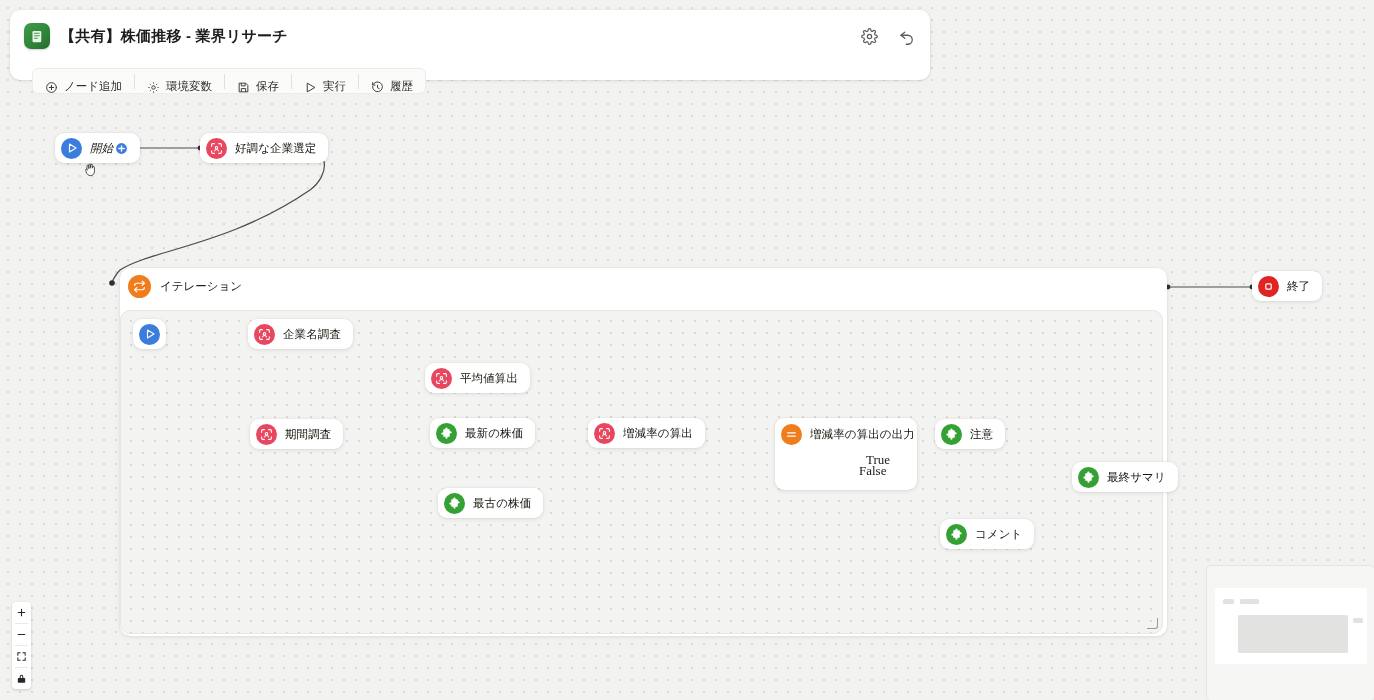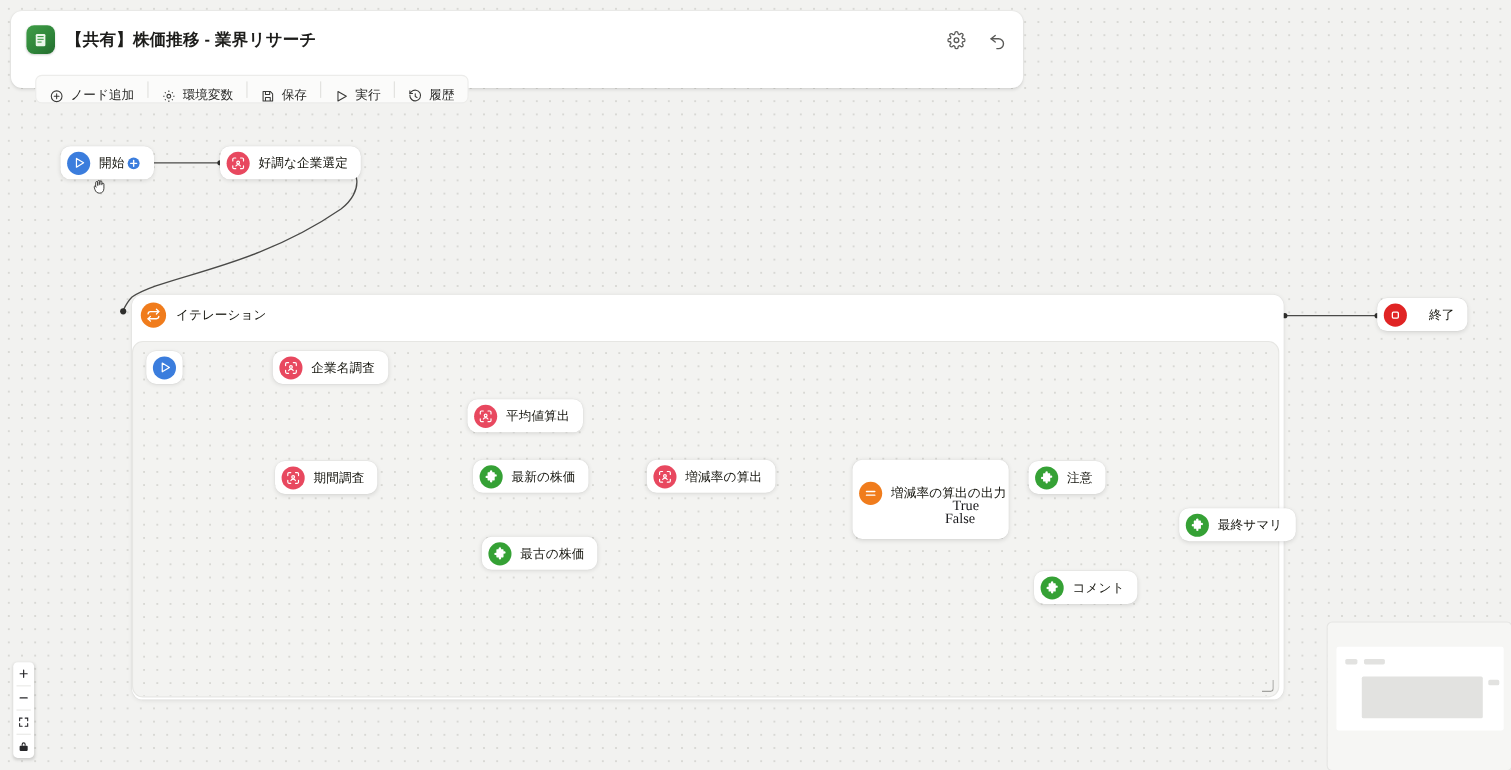--- a/index.html
+++ b/index.html
@@ -235,21 +235,21 @@
       <svg width="13" height="13" viewBox="0 0 24 24" fill="none" stroke="#fff" stroke-width="2.2" stroke-linecap="round" stroke-linejoin="round">
         <polyline points="17 2 21 6 17 10"></polyline>
           <path d="M21 6H7a4 4 0 0 0-4 4"></path>
         <polyline points="7 22 3 18 7 14"></polyline>
           <path d="M3 18h14a4 4 0 0 0 4-4"></path>
       </svg>
     </span>
     <span class="nlabel">イテレーション</span>
   </div>
 
-  <div class="node" style="left:55px; top:133px;">
+  <div class="node" style="left:55px; top:133px;font-style:italic;">
     <span class="badge b-start">
       <svg width="12" height="12" viewBox="0 0 24 24" fill="none" stroke="#fff" stroke-width="2.2" stroke-linejoin="round">
           <polygon points="7 4 20 12 7 20" fill="none"></polygon>
         </svg>
     </span>
     <span class="nlabel">開始</span>
     <svg width="13" height="13" viewBox="0 0 24 24" style="margin-left:2px;">
       <circle cx="12" cy="12" r="10" fill="#3b7ddd"></circle>
         <path d="M12 7v10M7 12h10" stroke="#fff" stroke-width="2.4" stroke-linecap="round"></path>
     </svg>
@@ -329,21 +329,21 @@
     <span class="badge b-llm">
       <svg width="13" height="13" viewBox="0 0 24 24" fill="none" stroke="#fff" stroke-width="2" stroke-linecap="round" stroke-linejoin="round">
         <path d="M3 8V5a2 2 0 0 1 2-2h3M16 3h3a2 2 0 0 1 2 2v3M21 16v3a2 2 0 0 1-2 2h-3M8 21H5a2 2 0 0 1-2-2v-3"></path>
         <circle cx="12" cy="10.5" r="2.3"></circle>
           <path d="M8.2 16.4a4.2 4.2 0 0 1 7.6 0"></path>
       </svg>
     </span>
     <span class="nlabel">増減率の算出</span>
   </div>
 
-  <div class="node" style="left:775px; top:418px; height:72px; align-items:flex-start; padding-top:20px; width:142px;">
+  <div class="node" style="left:775px; top:418px; height:72px; align-items:flex-start; padding-top:6px; width:142px;">
     <span class="badge b-cond">
       <svg width="13" height="13" viewBox="0 0 24 24" stroke="#fff" stroke-width="2.4" stroke-linecap="round">
           <path d="M5 9h14M5 15h14"></path>
         </svg>
     </span>
     <span class="nlabel" style="margin-top:3px;">増減率の算出の出力</span>
   </div>
   <div class="branch-label" style="left:866px; top:452px;">True</div>
   <div class="branch-label" style="left:859px; top:463px;">False</div>
 
@@ -367,21 +367,21 @@
 
   <div class="node" style="left:1072px; top:462px;">
     <span class="badge b-tool">
       <svg width="13" height="13" viewBox="0 0 24 24" fill="#fff">
           <path d="M10 2a2.2 2.2 0 0 1 4 0c0 .7-.3 1-.3 1.5 0 .4.3.7.8.7H17a1 1 0 0 1 1 1v2.1c0 .5.3.8.7.8.5 0 .8-.3 1.5-.3a2.2 2.2 0 0 1 0 4c-.7 0-1-.3-1.5-.3-.4 0-.7.3-.7.8V17a1 1 0 0 1-1 1h-2.5c-.5 0-.8.3-.8.7 0 .5.3.8.3 1.5a2.2 2.2 0 0 1-4 0c0-.7.3-1 .3-1.5 0-.4-.3-.7-.8-.7H7a1 1 0 0 1-1-1v-2.4c0-.5-.3-.8-.7-.8-.5 0-.8.3-1.5.3a2.2 2.2 0 0 1 0-4c.7 0 1 .3 1.5.3.4 0 .7-.3.7-.8V5.2a1 1 0 0 1 1-1h2.2c.5 0 .8-.3.8-.7 0-.5-.3-.8-.3-1.5z"></path>
         </svg>
     </span>
     <span class="nlabel">最終サマリ</span>
   </div>
 
-  <div class="node" style="left:1252px; top:271px;gap:12px;">
+  <div class="node" style="left:1252px; top:271px;">
     <span class="badge b-end">
       <svg width="13" height="13" viewBox="0 0 24 24" fill="none" stroke="#fff" stroke-width="2.2">
           <rect x="7" y="7" width="10" height="10" rx="1.8"></rect>
         </svg>
     </span>
     <span class="nlabel">終了</span>
   </div>
 
   <svg id="grab-cursor" viewBox="0 0 24 26">
     <path d="M6 14V8.5a1.4 1.4 0 0 1 2.8 0V13m0-1.2V7a1.4 1.4 0 0 1 2.8 0v5m0-1.2V7.6a1.4 1.4 0 0 1 2.8 0V12m0-1.3a1.4 1.4 0 0 1 2.8 0v5.6c0 4-2.4 6.6-5.8 6.6-3.2 0-5.6-1.7-6.6-5.3L4 14.6c-.4-1.3 1.4-2.2 2-1l.8 1.6" fill="#ffffff" stroke="#2a2a28" stroke-width="1.2" stroke-linejoin="round"></path>

